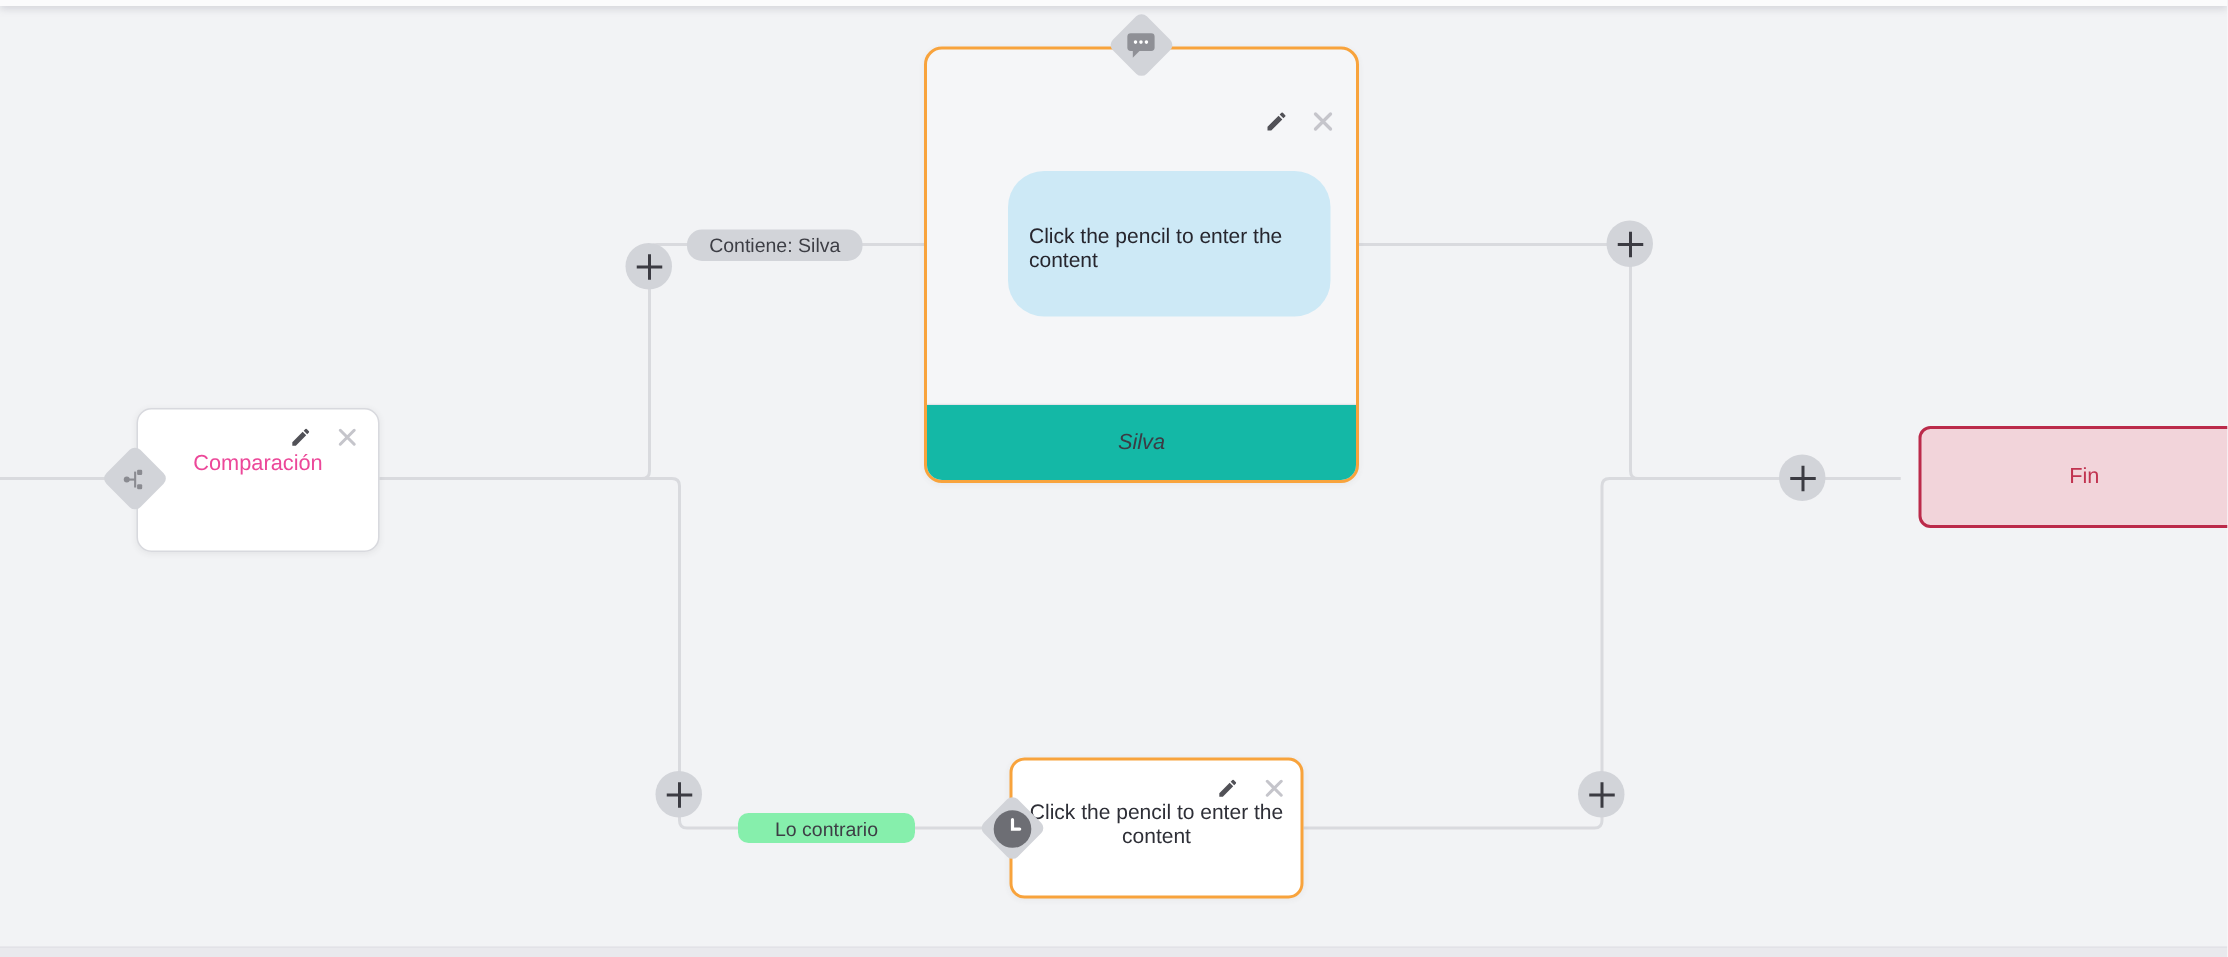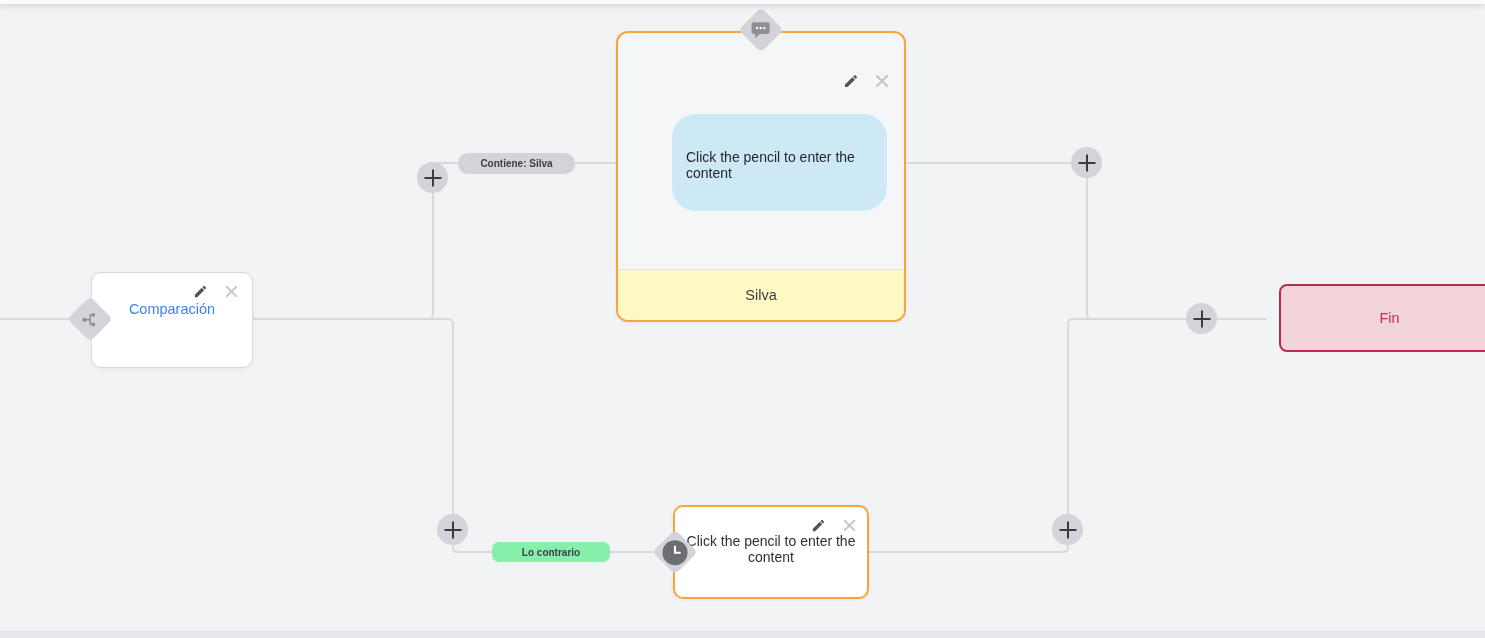--- a/index.html
+++ b/index.html
@@ -26,41 +26,41 @@
   
   .card { position:absolute; border-radius:10px; z-index:2; }
 
   .condition-card {
     left:91px; top:272px; width:162px; height:96px;
     background:#ffffff; border:1px solid #d8d9de;
     box-shadow:0 1px 4px rgba(60,60,70,0.08);
     text-align:center; padding-top:24px;
   }
   .condition-card .t-line {
-    font-size:14.5px; color:#3b82f6; line-height:25px;
+    font-size:14.5px; color:#ec4899; line-height:25px;
   }
 
   .message-card {
     left:616px; top:31px; width:290px; height:291px;
     background:#f5f6f8; border:2px solid #f8a33c; border-radius:12px;
     box-shadow:0 1px 4px rgba(60,60,70,0.06);
   }
   .bubble {
     position:absolute; left:54px; top:81px; width:215px; height:97px;
     background:#cde9f6; border-radius:24px;
     display:flex; align-items:center;
     padding:4px 26px 0 14px;
     font-size:14px; line-height:16px; color:#26262e;
   }
   .msg-footer {
     position:absolute; left:0; bottom:0; width:100%; height:51px;
-    background:#fef9c3; border-top:1px solid #e2e3e7;
+    background:#14b8a6; border-top:1px solid #e2e3e7;
     border-radius:0 0 10px 10px;
     display:flex; align-items:center; justify-content:center;
-    font-size:14.5px; color:#3b3c44;
+    font-size:14.5px; color:#3b3c44;font-style:italic;
   }
 
   .delay-card {
     left:673px; top:505px; width:196px; height:94px;
     background:#ffffff; border:2px solid #f8a33c;
     box-shadow:0 1px 4px rgba(60,60,70,0.06);
   }
   .delay-text {
     margin:26px auto 0; width:176px; text-align:center;
     font-size:14px; line-height:16px; color:#2e2f37;
@@ -76,21 +76,21 @@
   
   .icon-row { position:absolute; display:flex; align-items:center; gap:15px; }
   .condition-card .icon-row { top:10px; right:13px; }
   .message-card   .icon-row { top:40px; right:14px; }
   .delay-card     .icon-row { top:10px; right:10px; }
   .icon-btn { width:16px; height:16px; display:flex; align-items:center; justify-content:center; cursor:pointer; }
 
   
   .pill {
     position:absolute; z-index:2; display:flex; align-items:center; justify-content:center;
-    font-size:10px; color:#3d3e45;font-weight:bold;
+    font-size:13px; color:#3d3e45;
   }
   .pill-gray {
     left:458px; top:153px; width:117px; height:21px;
     background:#d2d4d9; border-radius:10px;
   }
   .pill-white {
     left:492px; top:542px; width:118px; height:20px;
     background:#86efac; border-radius:7px;
   }
 

